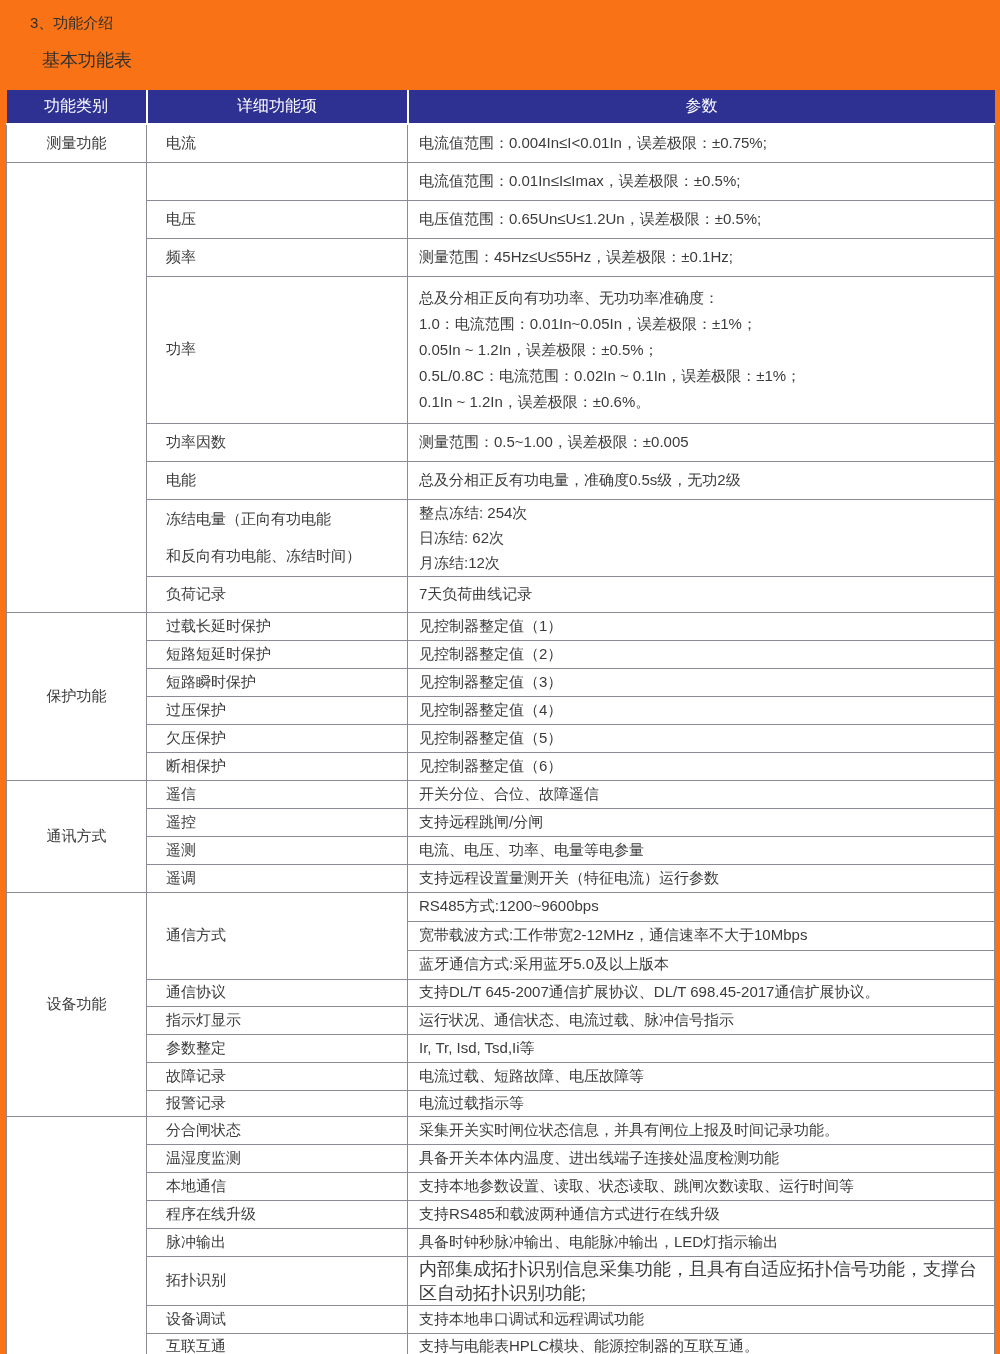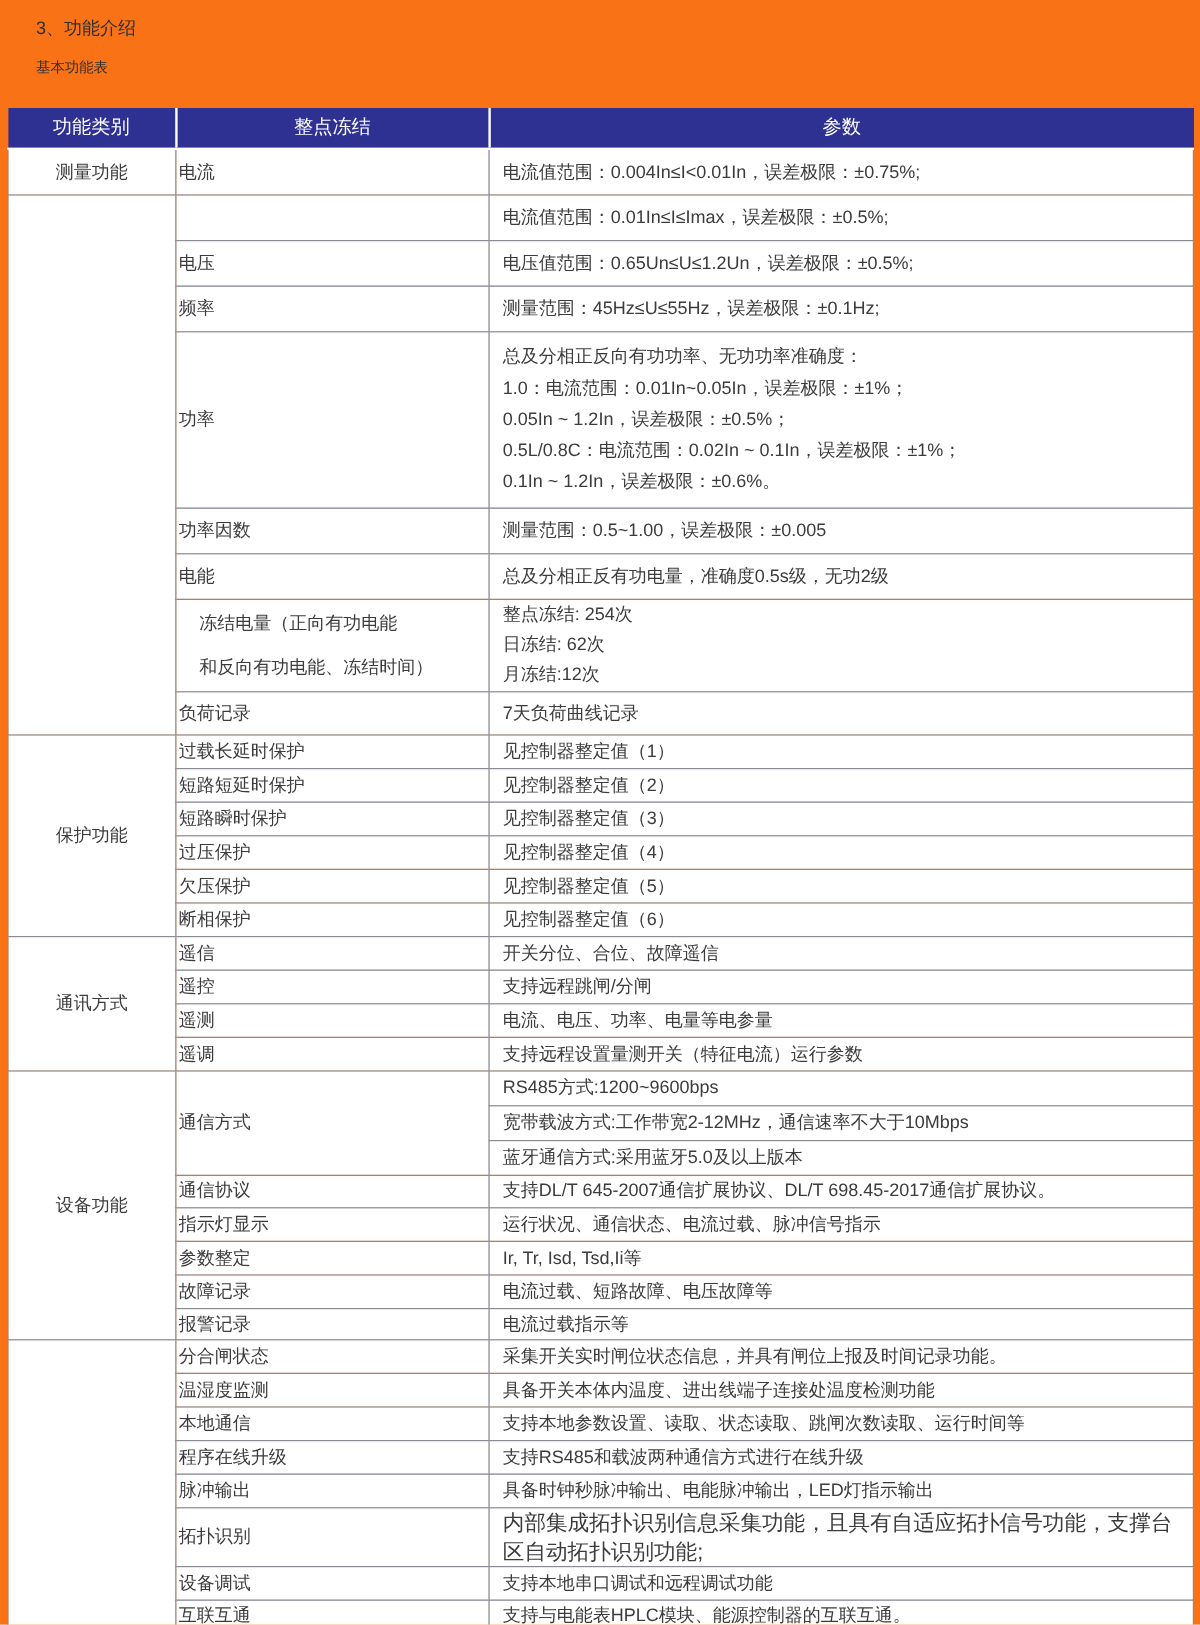--- a/index.html
+++ b/index.html
@@ -2,21 +2,21 @@
 <html><head>
 <meta charset="utf-8">
 <style>
   html,body { margin:0; padding:0; background:#ffffff; }
   .page {
     width:1000px; height:1354px; overflow:hidden; background:#f97316;
     font-family:"Liberation Sans","DejaVu Sans",sans-serif;
     color:#3b3b3b; position:relative;
   }
   .doc-title   { position:absolute; left:30px; top:14px;  font-size:15px; color:#2f2f2f; }
-  .doc-subtitle{ position:absolute; left:30px; top:48px;  font-size:12px; color:#2f2f2f; }
+  .doc-subtitle{ position:absolute; left:42px; top:48px;  font-size:18px; color:#2f2f2f; }
 
   table.func {
     position:absolute; left:6px; top:90px;
     width:988px; border-collapse:collapse; table-layout:fixed;
   }
   col.c1 { width:140px; }
   col.c2 { width:261px; }
   col.c3 { width:587px; }
 
   th {
@@ -24,21 +24,21 @@
     height:33px; border-left:2px solid #ffffff; border-bottom:2px solid #ffffff;
     text-align:center; padding:0;
   }
   th:first-child { border-left:none; }
 
   td {
     border:1px solid #8b8b95; font-size:15px; vertical-align:middle;
     padding:0; background:#ffffff;
   }
   td.cat   { text-align:center; }
-  td.item  { padding-left:2px; }
+  td.item  { padding-left:19px; }
   td.param { padding-left:11px; }
 
   tr.h38 { height:38px; }
   tr.h36 { height:36px; }
   tr.h28 { height:28px; }
   tr.h27 { height:27px; }
   tr.h29 { height:29px; }
   tr.h26 { height:26px; }
 
   td.param.multi { padding:8px 11px;margin-top:12px; }
@@ -65,21 +65,21 @@
 
   <table class="func">
     <colgroup>
         <col class="c1">
         <col class="c2">
         <col class="c3">
       </colgroup>
     <thead>
       <tr>
         <th>功能类别</th>
-        <th>整点冻结</th>
+        <th>详细功能项</th>
         <th>参数</th>
       </tr>
     </thead>
     <tbody>
 
       <tr class="h38">
         <td class="cat">测量功能</td>
         <td class="item">电流</td>
         <td class="param">电流值范围：0.004In≤I&lt;0.01In，误差极限：±0.75%;</td>
       </tr>

